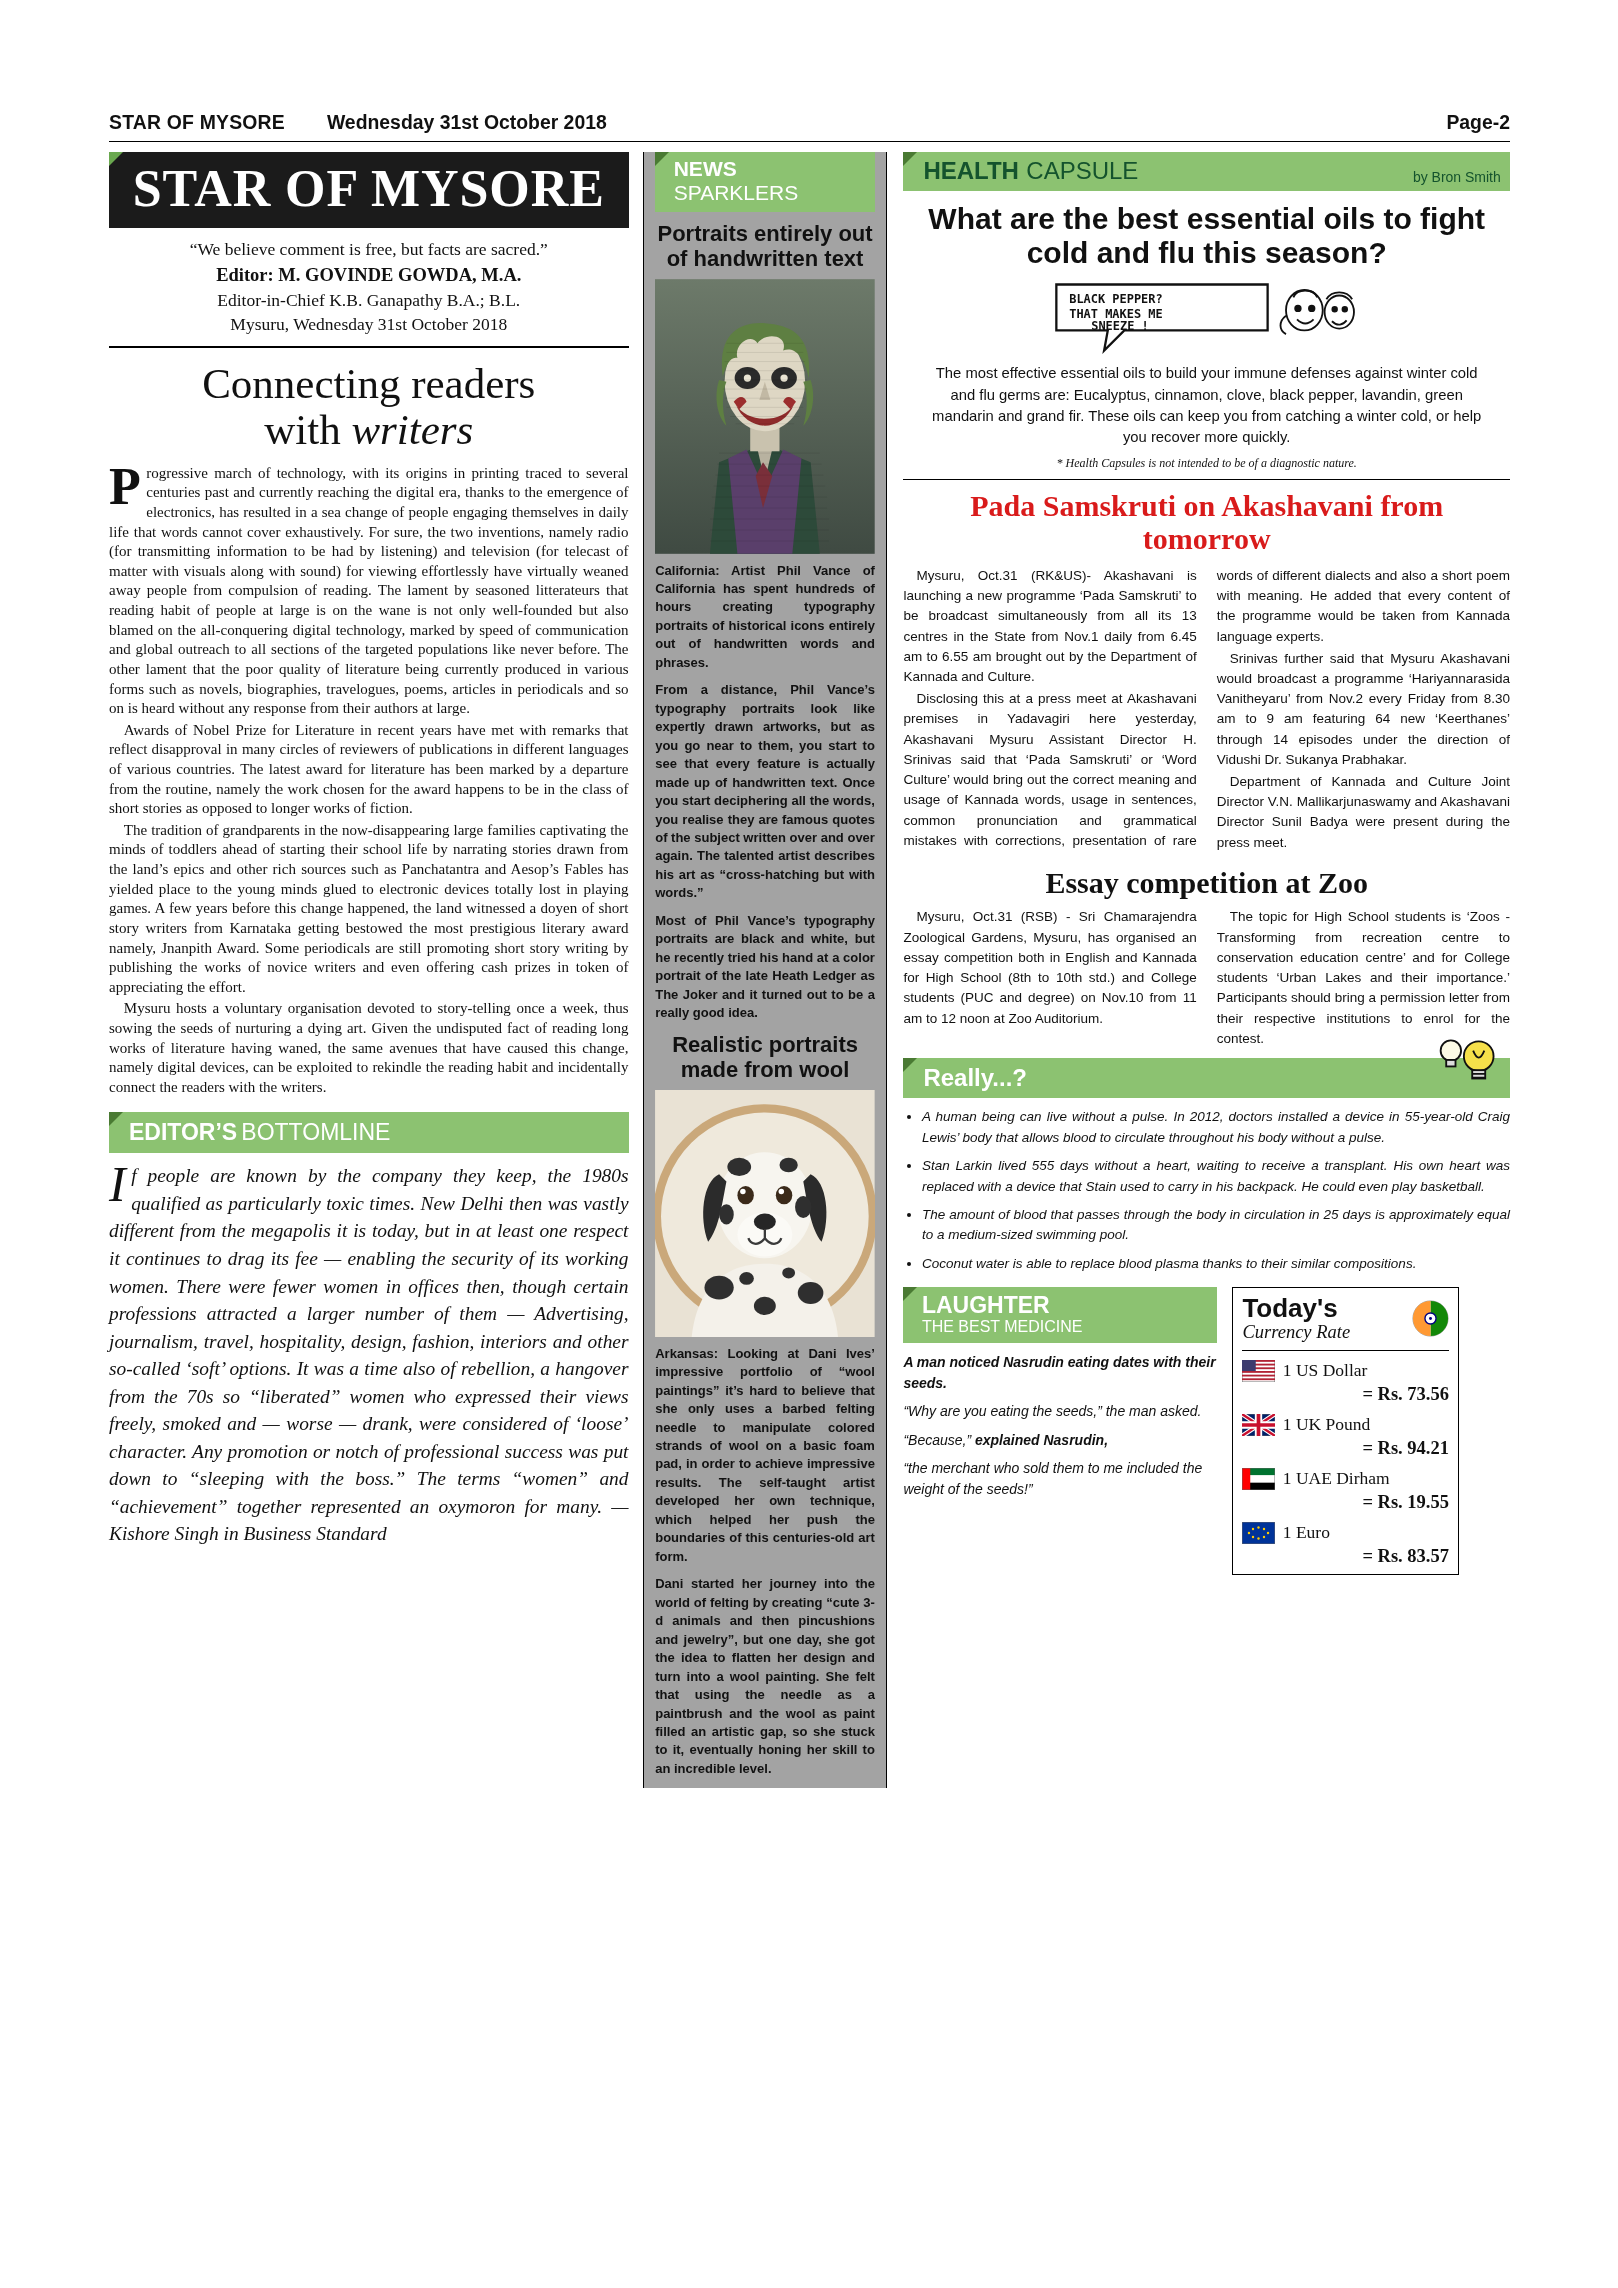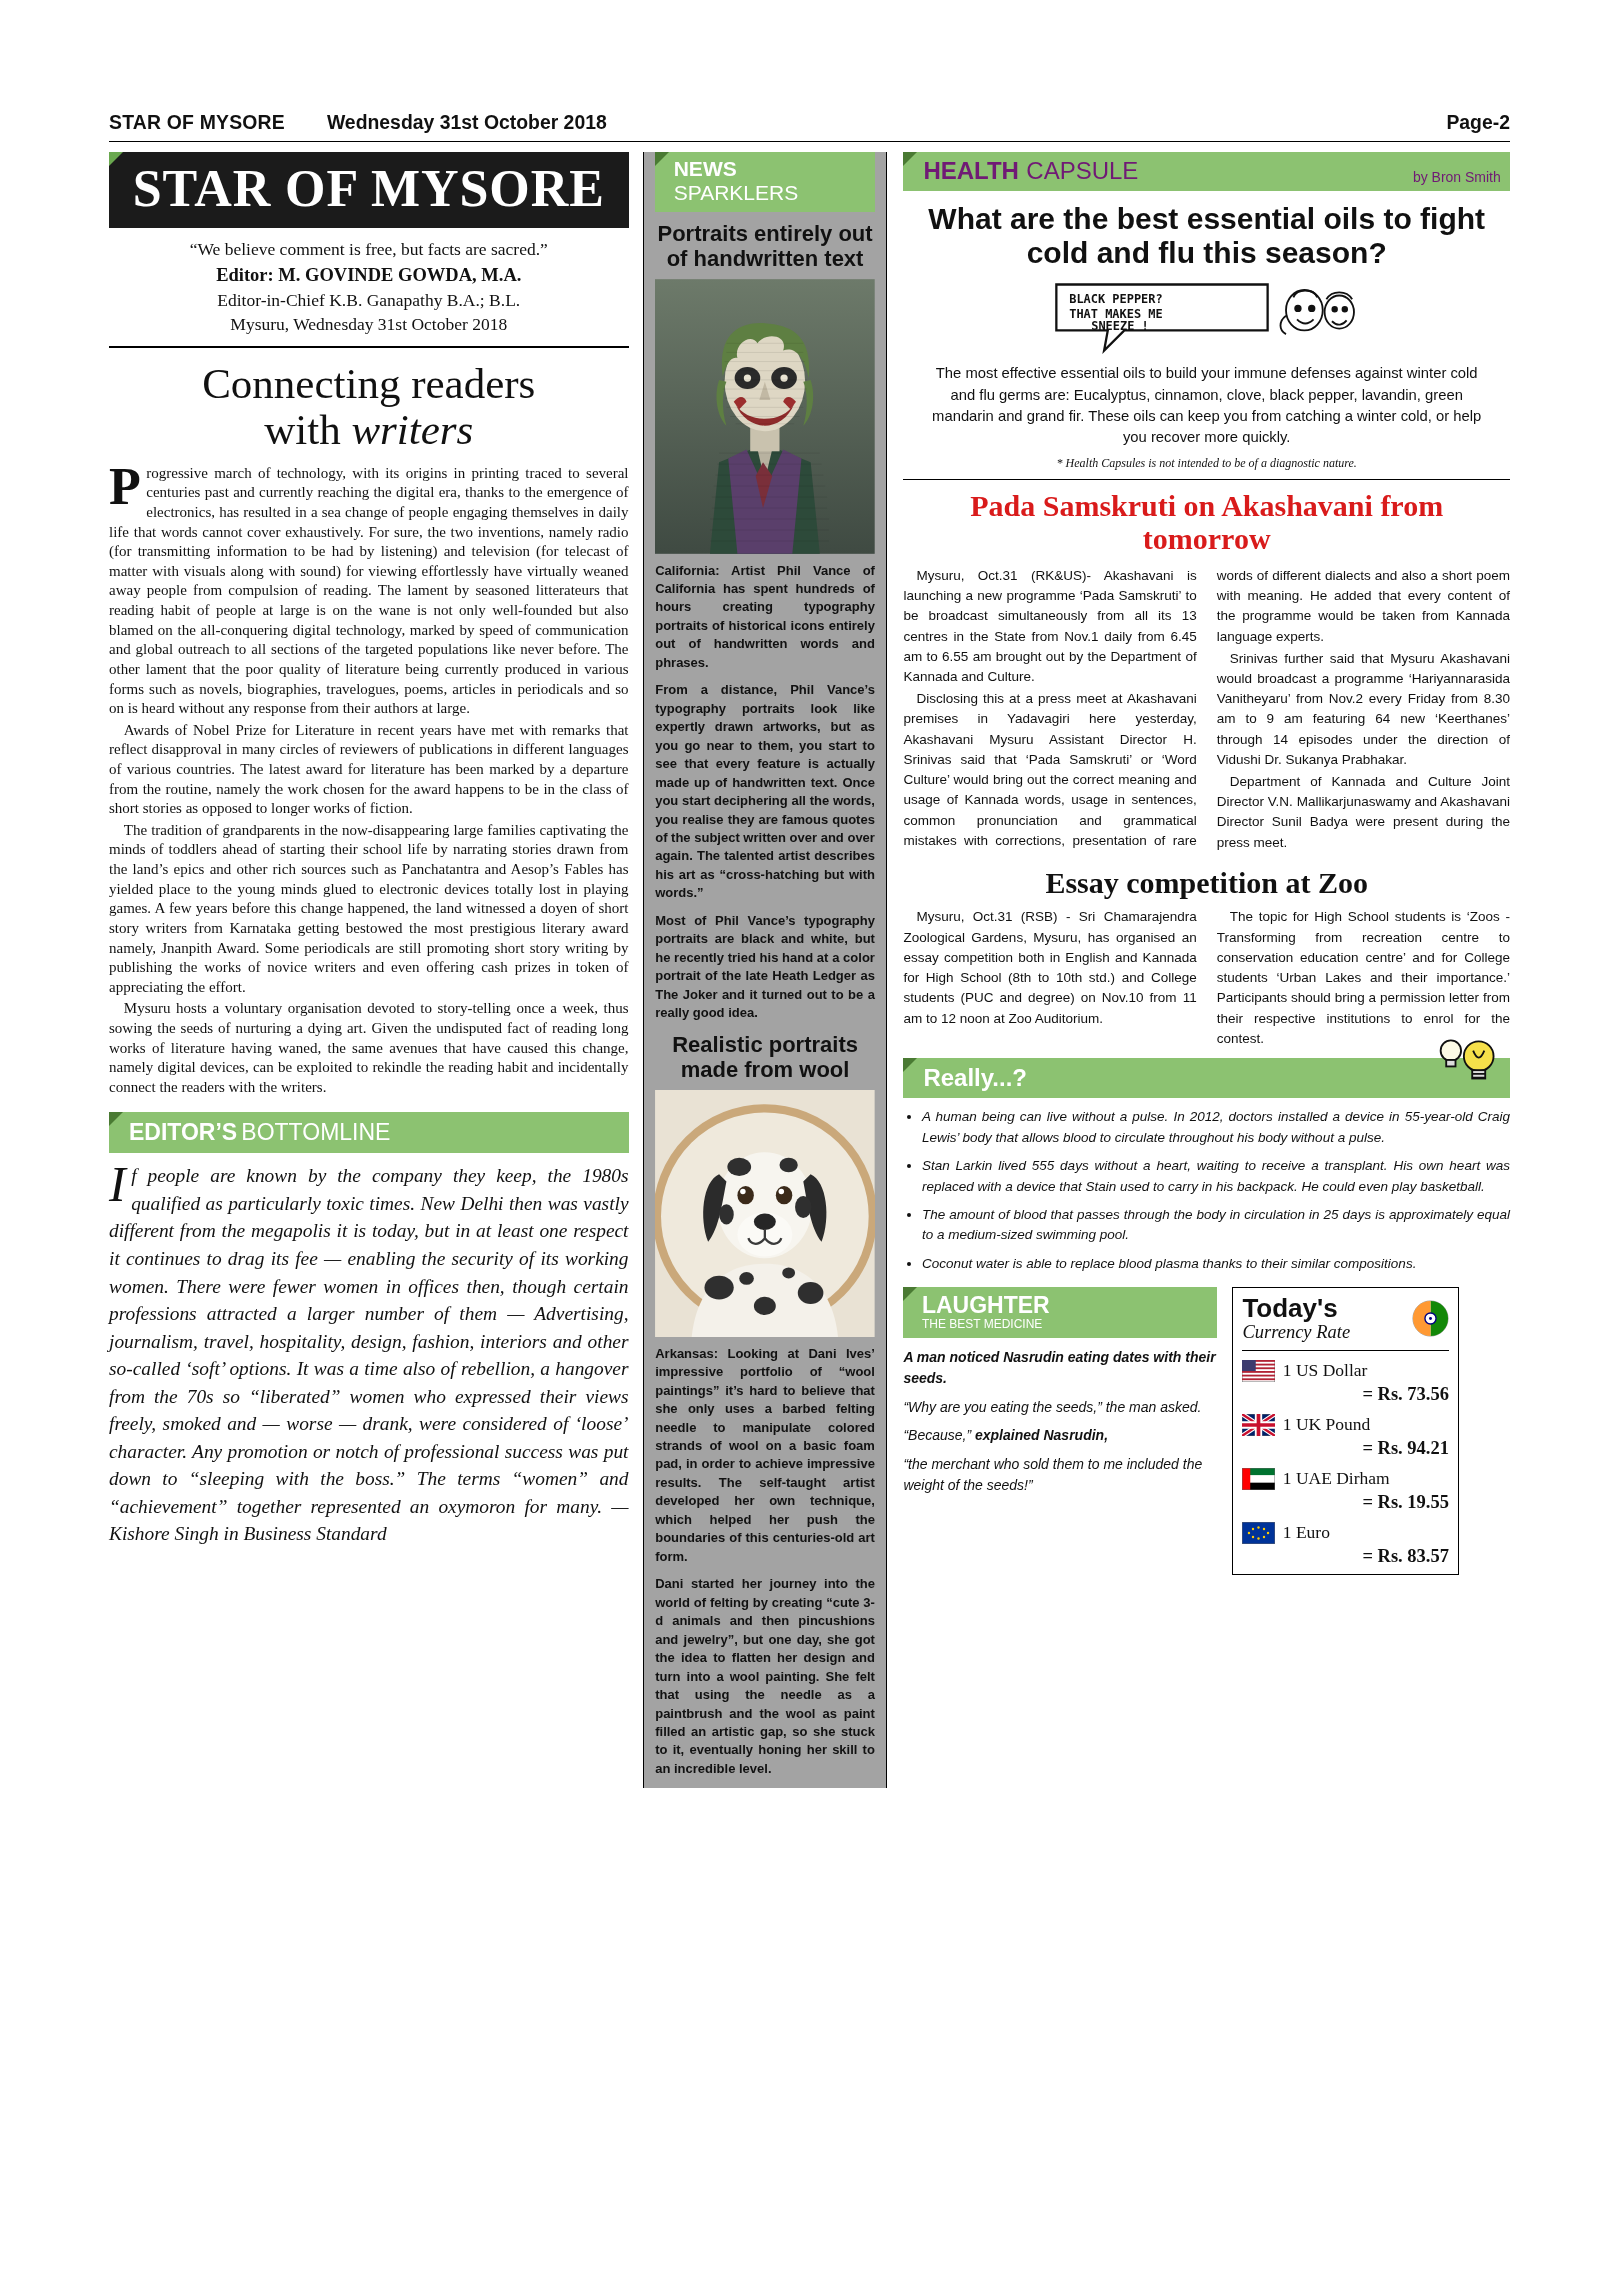--- a/index.html
+++ b/index.html
@@ -173,21 +173,21 @@
     line-height: 1.42;
     text-align: justify;
     margin-top: 7.4px;
   }
   .cap-b p { margin: 0 0 9.2px 0; font-weight: bold; }
 
   
   .health-banner {
     position: relative;
     background: #8cc271;
-    color: #701a75;
+    color: #14532d;
     font-family: "Liberation Sans", sans-serif;
     padding: 5.5px 9.2px 5.5px 20px;
     display: flex;
     align-items: baseline;
   }
   .health-banner .h1 { font-weight: bold; font-size: 24px; }
   .health-banner .h2 { font-size: 24px; margin-left: 7.4px; }
   .health-banner .h3 { margin-left: auto; font-size: 14px; align-self: flex-end; }
   .health-title {
     font-family: "Liberation Sans", sans-serif;
@@ -273,21 +273,21 @@
 
   .laughter-banner {
     position: relative;
     background: #8cc271;
     color: #fff;
     font-family: "Liberation Sans", sans-serif;
     padding: 5.5px 9.2px 6.5px 18.5px;
     line-height: 1.12;
   }
   .laughter-banner .l1 { font-weight: bold; font-size: 23px; }
-  .laughter-banner .l2 { font-size: 12px; }
+  .laughter-banner .l2 { font-size: 16px; }
   .joke {
     font-family: "Liberation Sans", sans-serif;
     font-style: italic;
     font-size: 14px;
     line-height: 1.5;
     margin-top: 9.2px;
   }
   .joke p { margin: 0 0 7.4px 0; }
   .joke b { font-style: italic; }
 

